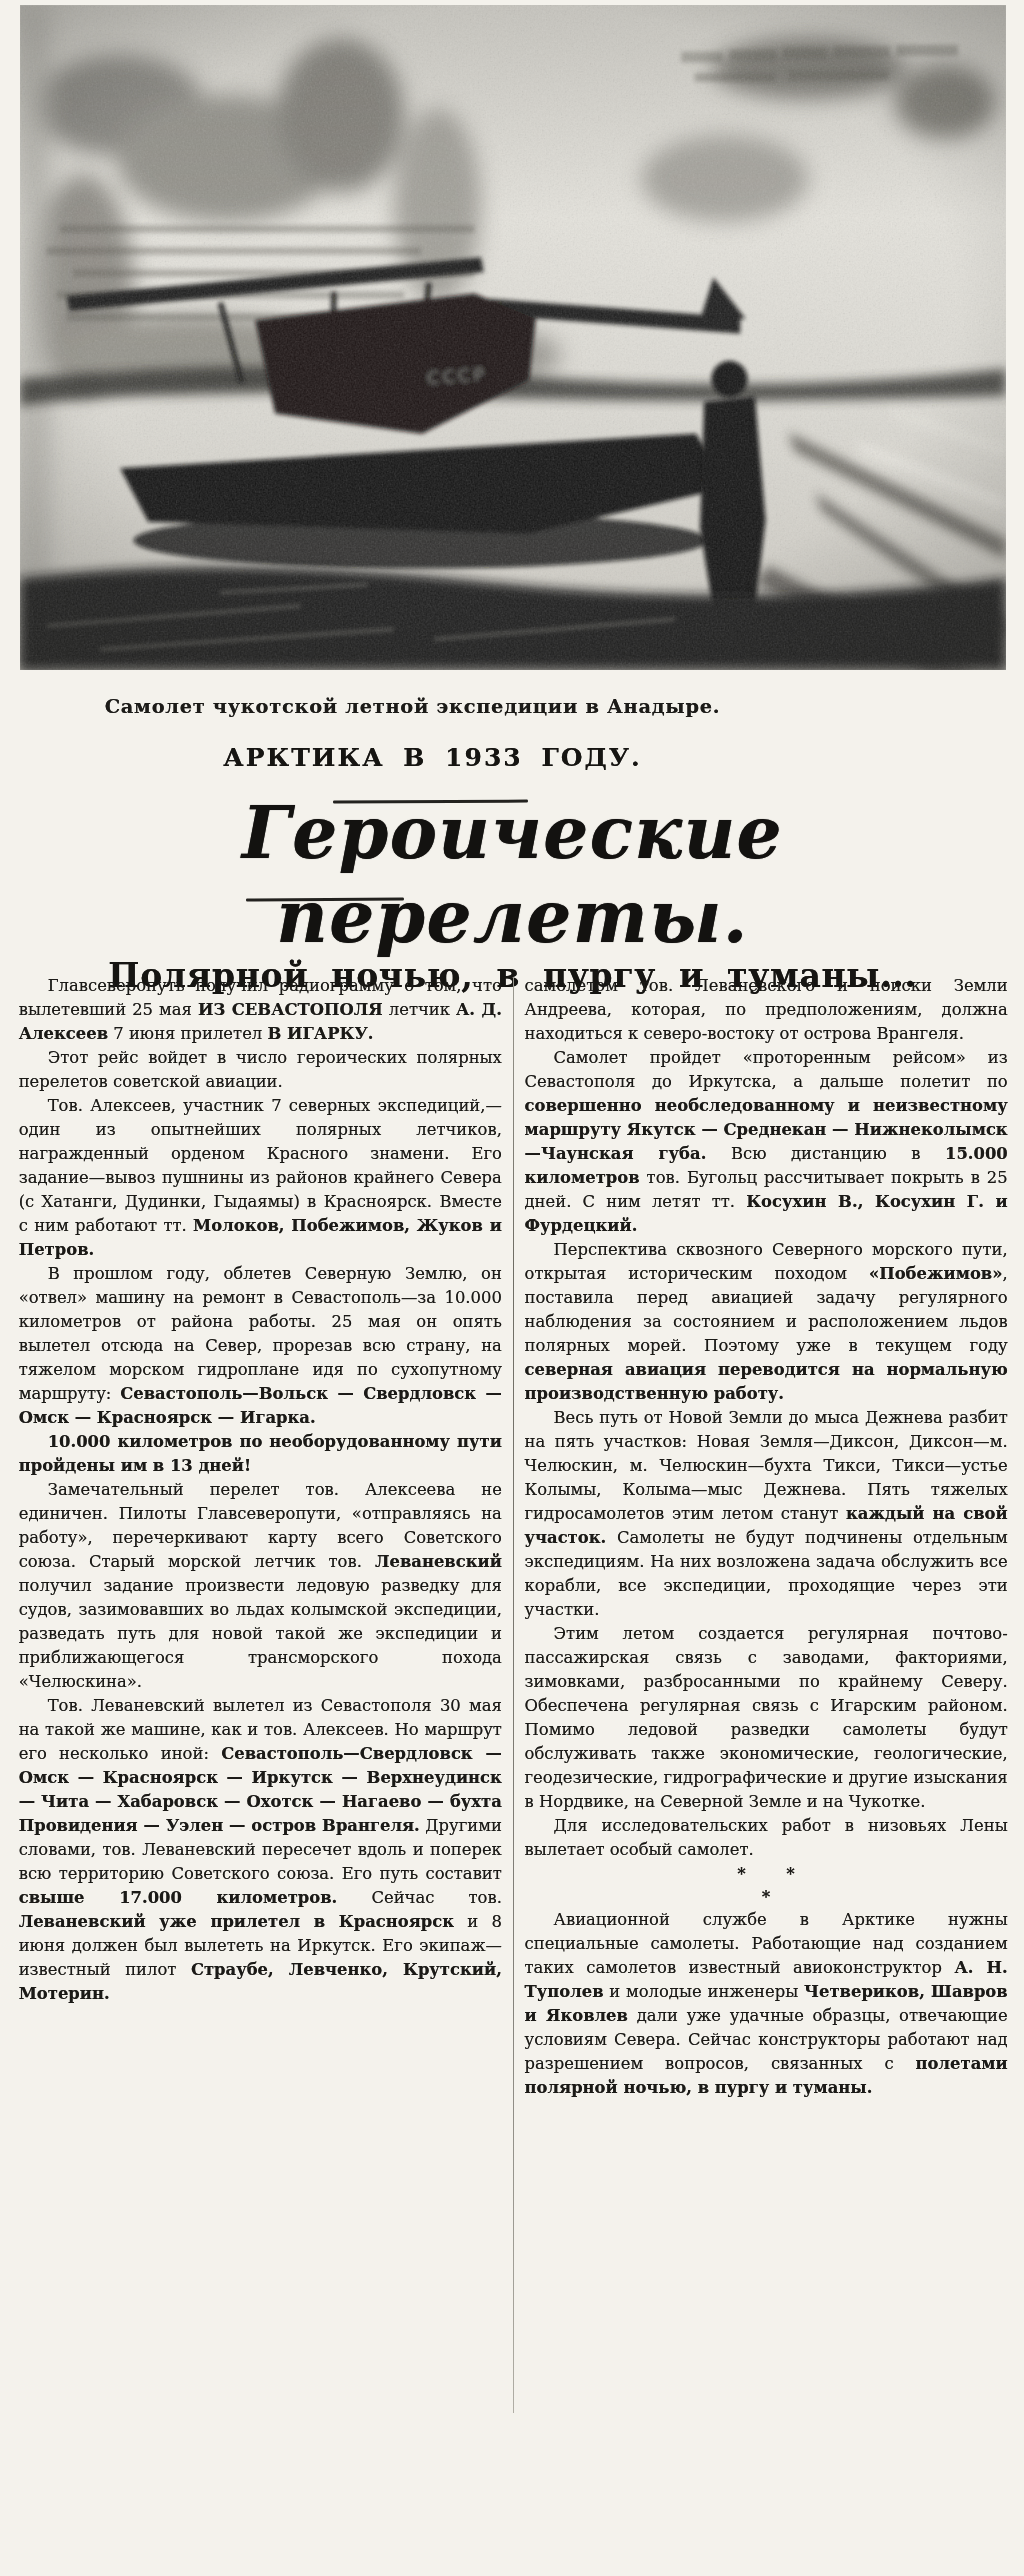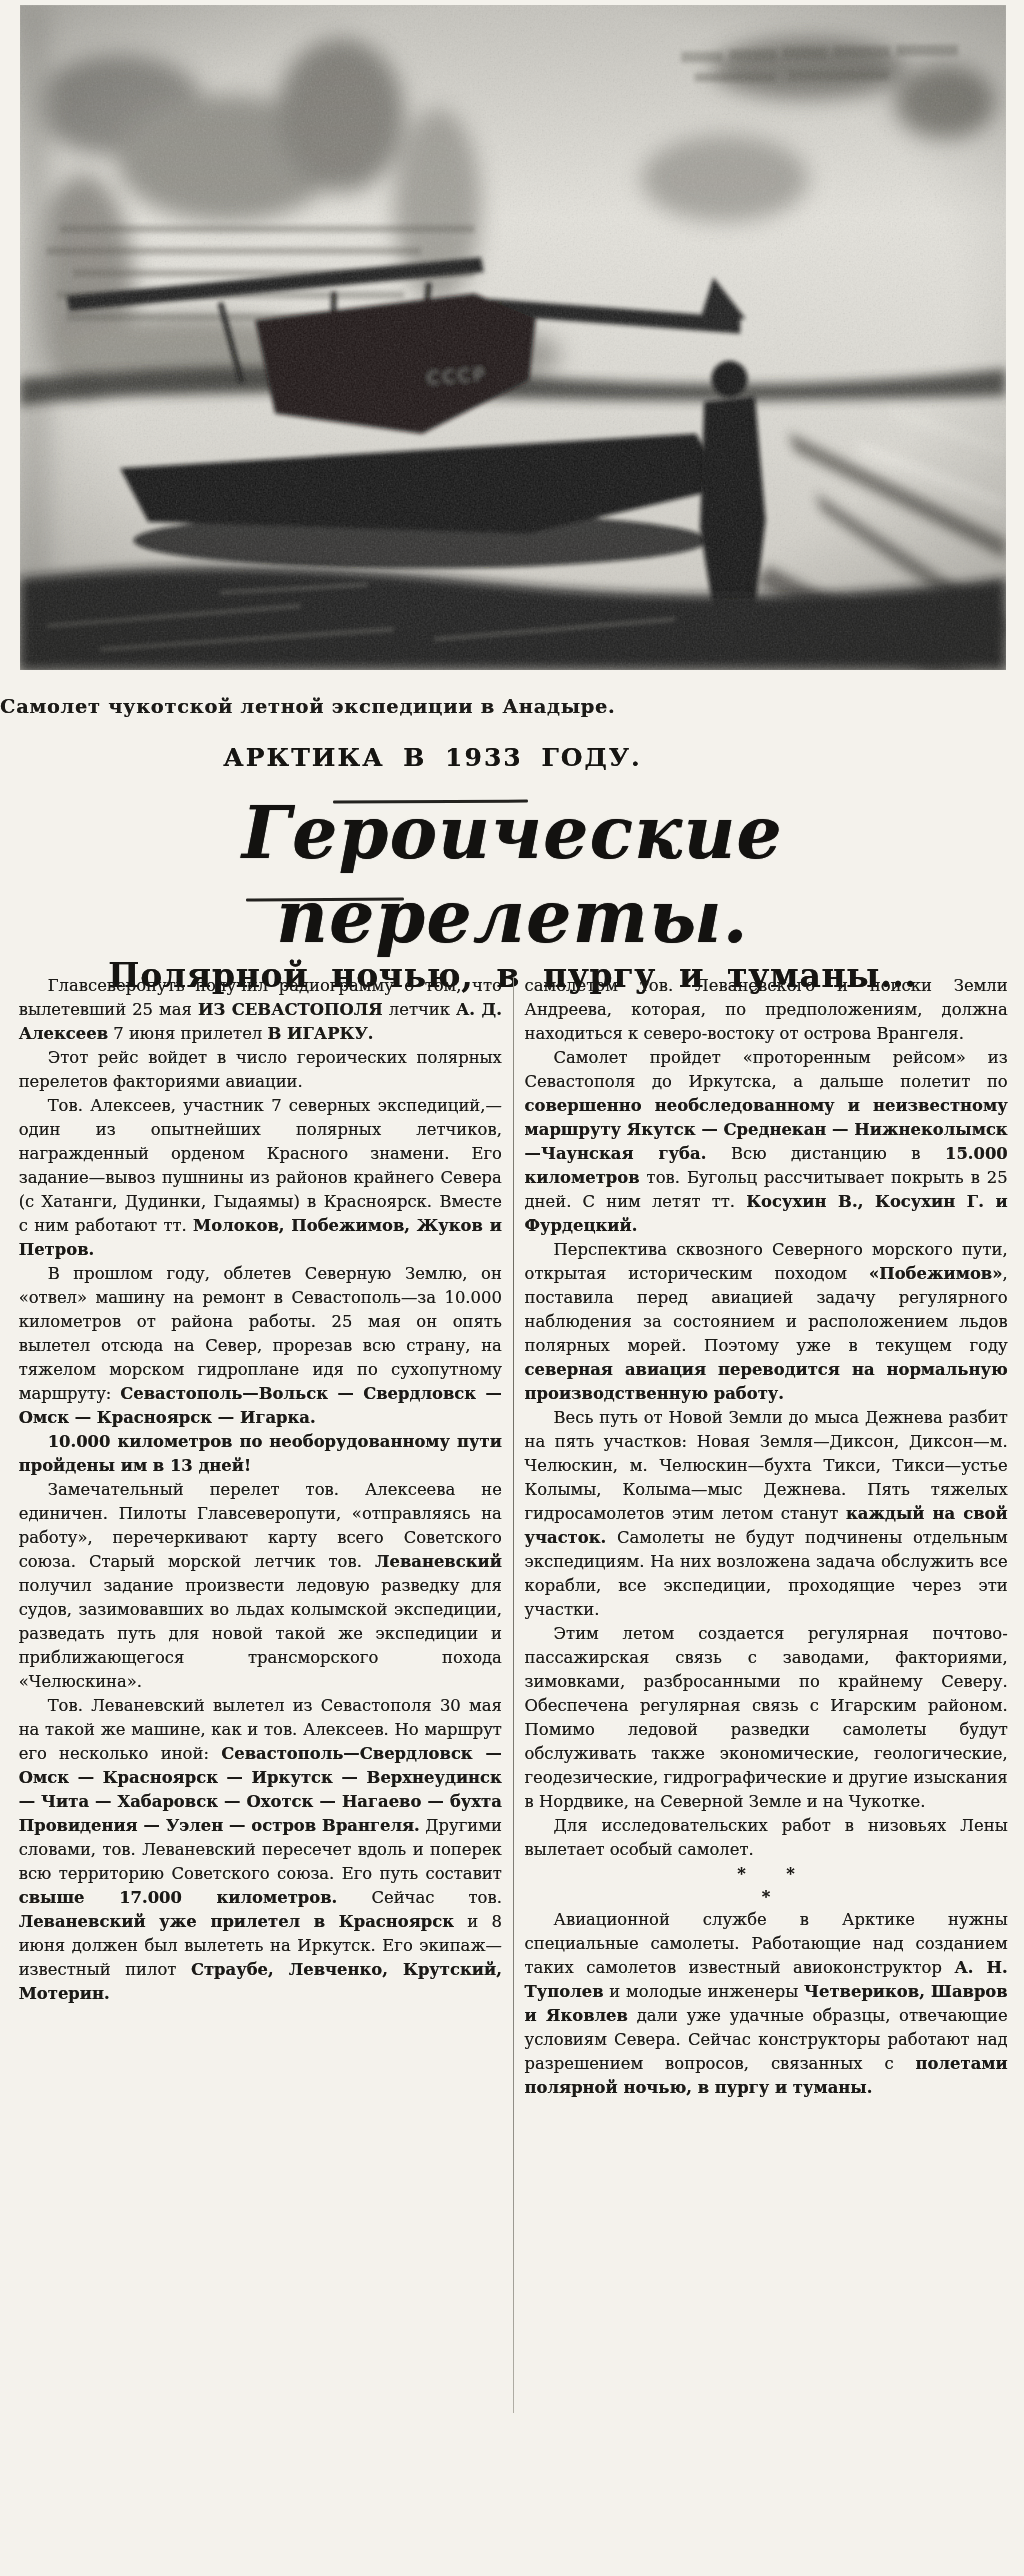--- a/index.html
+++ b/index.html
@@ -12,21 +12,21 @@
     font-family:"DejaVu Serif", serif;
     overflow:hidden;
   }
   
   .photo{position:absolute;left:20px;top:5.3px;width:986px;height:665px;margin:0;padding:0;}
   .photo svg{display:block;width:100%;height:100%;}
   
   .caption{
     position:absolute;top:695px;left:0;width:1025px;
     padding-right:200px;box-sizing:border-box;
-    text-align:left;font-weight:bold;font-size:19.4px;letter-spacing:0.7px;
+    text-align:center;font-weight:bold;font-size:19.4px;letter-spacing:0.7px;
     color:#1c1b18;text-shadow:0 0 0.4px rgba(24,23,21,.75);
   }
   .kicker{
     position:absolute;top:743px;left:0;width:1025px;
     padding-right:160px;box-sizing:border-box;
     text-align:center;font-weight:bold;font-size:25px;letter-spacing:2px;word-spacing:8px;
     color:#161512;text-shadow:0 0 0.5px rgba(24,23,21,.8);
   }
   .rule{position:absolute;background:#23221f;height:3.3px;border-radius:1.3px;}
   .rule-kicker{top:800px;left:333px;width:195px;transform:rotate(-.25deg);}
@@ -180,21 +180,21 @@
 
   <div class="kicker">АРКТИКА В 1933 ГОДУ.</div>
   <div class="rule rule-kicker"></div>
   <h1 class="headline">Героические перелеты.</h1>
   <div class="rule rule-headline"></div>
   <h2 class="subhead">Полярной ночью, в пургу и туманы...</h2>
 
   <div class="body-cols">
     <div class="col">
         <p class="para"><span>Главсеверопуть получил радиограмму о том, что вылетевший 25 мая </span><span class="bb">ИЗ СЕВАСТОПОЛЯ</span><span> летчик </span><span class="bb">А. Д. Алексеев</span><span> 7 июня прилетел </span><span class="bb">В ИГАРКУ.</span></p>
-        <p class="para"><span>Этот рейс войдет в число героических полярных перелетов факториями авиации.</span></p>
+        <p class="para"><span>Этот рейс войдет в число героических полярных перелетов советской авиации.</span></p>
         <p class="para"><span>Тов. Алексеев, участник 7 северных экспедиций,—один из опытнейших полярных летчиков, награжденный орденом Красного знамени. Его задание—вывоз пушнины из районов крайнего Севера (с Хатанги, Дудинки, Гыдаямы) в Красноярск. Вместе с ним работают тт. </span><span class="bb">Молоков, Побежимов, Жуков и Петров.</span></p>
         <p class="para"><span>В прошлом году, облетев Северную Землю, он «отвел» машину на ремонт в Севастополь—за 10.000 километров от района работы. 25 мая он опять вылетел отсюда на Север, прорезав всю страну, на тяжелом морском гидроплане идя по сухопутному маршруту: </span><span class="bb">Севастополь—Вольск — Свердловск — Омск — Красноярск — Игарка.</span></p>
         <p class="para"><span class="bb">10.000 километров по необорудованному пути пройдены им в 13 дней!</span></p>
         <p class="para"><span>Замечательный перелет тов. Алексеева не единичен. Пилоты Главсеверопути, «отправляясь на работу», перечеркивают карту всего Советского союза. Старый морской летчик тов. </span><span class="bb">Леваневский</span><span> получил задание произвести ледовую разведку для судов, зазимовавших во льдах колымской экспедиции, разведать путь для новой такой же экспедиции и приближающегося трансморского похода «Челюскина».</span></p>
         <p class="para"><span>Тов. Леваневский вылетел из Севастополя 30 мая на такой же машине, как и тов. Алексеев. Но маршрут его несколько иной: </span><span class="bb">Севастополь—Свердловск — Омск — Красноярск — Иркутск — Верхнеудинск — Чита — Хабаровск — Охотск — Нагаево — бухта Провидения — Уэлен — остров Врангеля.</span><span> Другими словами, тов. Леваневский пересечет вдоль и поперек всю территорию Советского союза. Его путь составит </span><span class="bb">свыше 17.000 километров.</span><span> Сейчас тов. </span><span class="bb">Леваневский уже прилетел в Красноярск</span><span> и 8 июня должен был вылететь на Иркутск. Его экипаж—известный пилот </span><span class="bb">Страубе, Левченко, Крутский, Мотерин.</span></p>
       </div>
     <div class="col-rule"></div>
     <div class="col">
         <p class="para noind"><span>самолетом тов. Леваневского и поиски Земли Андреева, которая, по предположениям, должна находиться к северо-востоку от острова Врангеля.</span></p>
         <p class="para"><span>Самолет пройдет «проторенным рейсом» из Севастополя до Иркутска, а дальше полетит по </span><span class="bb">совершенно необследованному и неизвестному маршруту Якутск — Среднекан — Нижнеколымск—Чаунская губа.</span><span> Всю дистанцию в </span><span class="bb">15.000 километров</span><span> тов. Бугольц рассчитывает покрыть в 25 дней. С ним летят тт. </span><span class="bb">Косухин В., Косухин Г. и Фурдецкий.</span></p>

